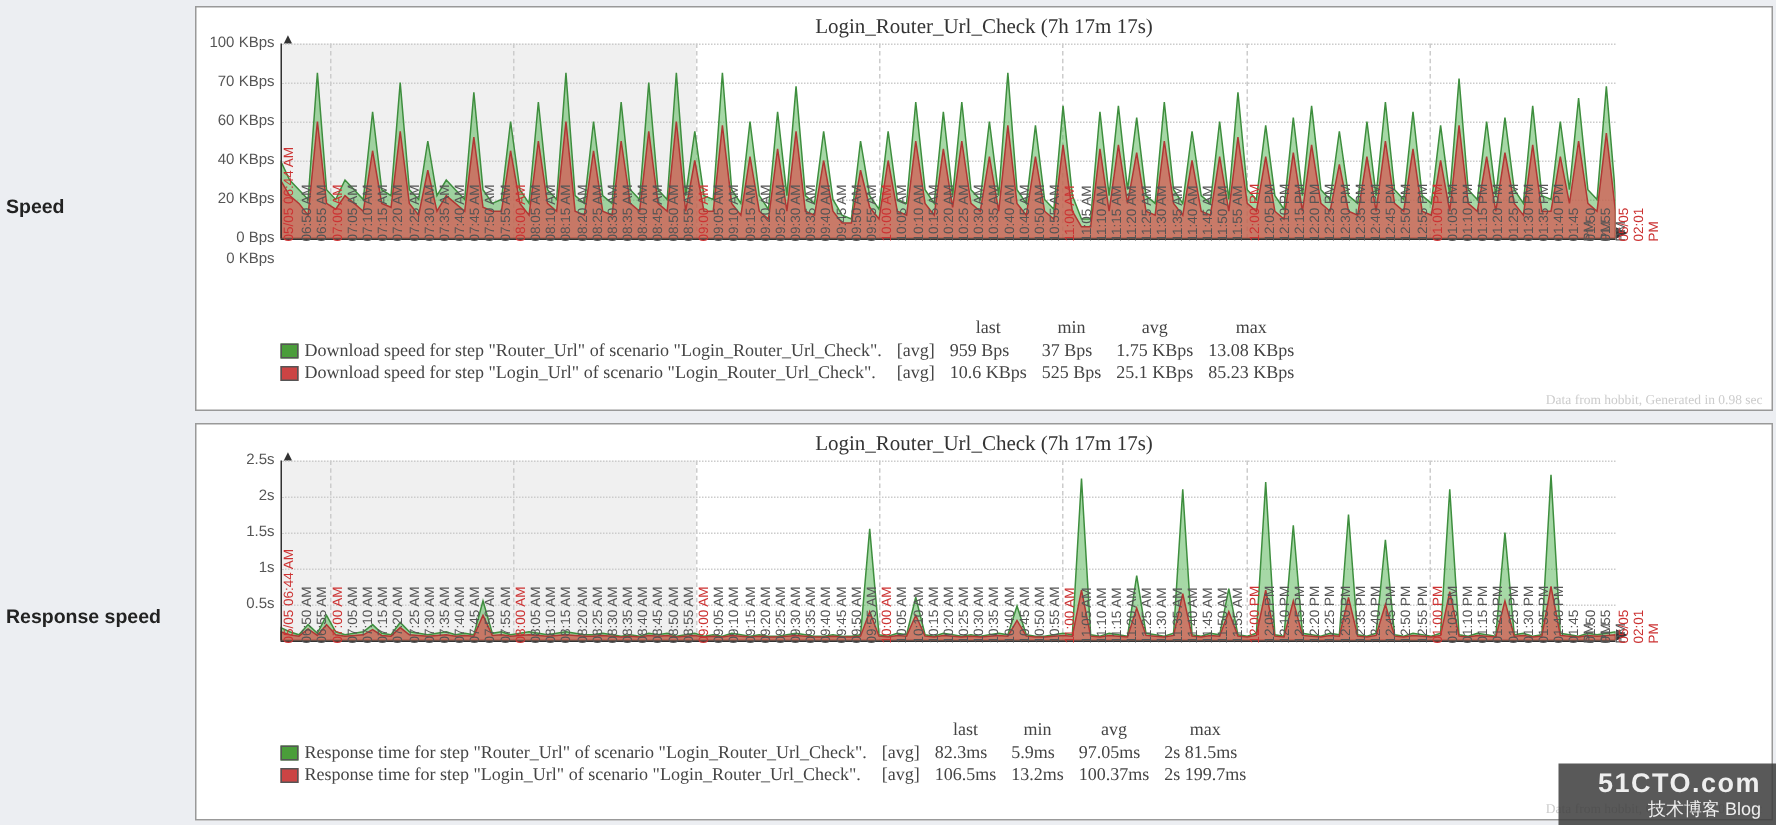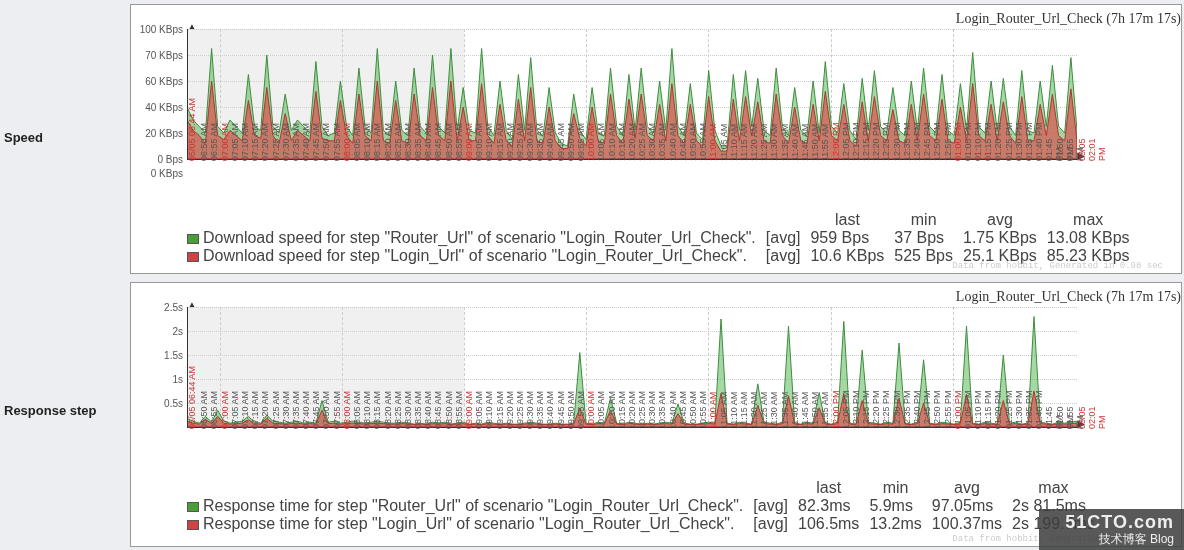--- a/index.html
+++ b/index.html
@@ -2,42 +2,42 @@
 <html><head>
 <meta charset="utf-8">
 <style>
   * { box-sizing: border-box; margin: 0; padding: 0; }
   body { background: #eceef2; font-family: Arial, sans-serif; font-size: 11px; color: #333; width: 1184px; height: 550px; position: relative; overflow: hidden; }
   .row { display: flex; align-items: center; }
   .row-label { width: 130px; font-weight: bold; font-size: 13px; color: #222; padding-left: 4px; }
   .panel { border: 1px solid #999; background: #fff; position: relative; }
   .panel.top { width: 1052px; height: 270px; margin-top: 4px; }
   .panel.bot { width: 1052px; height: 265px; margin-top: 8px; }
-  .ptitle { text-align: right; font-family: "Times New Roman", serif; font-size: 14px; padding: 6px 0 2px; }
+  .ptitle { text-align: center; font-family: "Times New Roman", serif; font-size: 14px; padding: 6px 0 2px; }
   .chart-area { position: relative; margin-left: 56px; width: 890px; }
   .chart-area.speed { height: 130px; }
   .chart-area.resp { height: 120px; }
   .y-arrow { position: absolute; left: 0; top: -8px; font-size: 10px; }
   .x-arrow { position: absolute; right: -8px; bottom: -2px; font-size: 10px; }
   .grey-zone { position: absolute; left: 0; top: 0; bottom: 0; background: #eee; opacity: 0.9; }
   .grid-v { position: absolute; top: 0; bottom: 0; border-left: 1px dashed #ccc; }
   .grid-h { position: absolute; left: 0; right: 0; border-top: 1px dotted #ccc; }
   .ylab { position: absolute; right: 100%; margin-right: 4px; font-size: 10px; color: #555; white-space: nowrap; transform: translateY(-50%); }
   svg.plot { position: absolute; left: 0; top: 0; width: 100%; height: 100%; }
   .xlabels { position: relative; margin-left: 56px; width: 890px; height: 48px; }
   .xlab { position: absolute; top: 2px; font-size: 9px; color: #555; transform: rotate(-90deg); transform-origin: left top; }
   .xlab.red { color: #c33; }
-  .legend { margin: 4px 0 0 56px; font-family: Liberation Sans, sans-serif; font-size: 16px; color: #444; }
+  .legend { margin: 4px 0 0 56px; font-family: Liberation Serif, serif; font-size: 12px; color: #444; }
   .legend table { border-collapse: collapse; }
   .legend td { padding: 0 10px 0 0; }
   .legend .hdr td { text-align: center; font-style: normal; }
   .sw { display: inline-block; width: 12px; height: 10px; border: 1px solid #555; vertical-align: middle; margin-right: 4px; }
   .sw.g { background: #4a9e3a; }
   .sw.r { background: #c44; }
-  .watermark { position: absolute; right: 18px; bottom: 2px; font-size: 9px; color: #ccc; font-family: Liberation Mono, monospace; }
+  .watermark { position: absolute; right: 6px; bottom: 2px; font-size: 9px; color: #ccc; font-family: Liberation Serif, serif; }
   .brand { position: absolute; right: 0; bottom: 0; background: rgba(60,60,60,0.85); color: #eee; padding: 4px 10px; font-family: Arial; text-align: right; line-height: 1.1; }
   .brand .b1 { font-size: 18px; font-weight: bold; letter-spacing: 1px; margin-left: 16px; }
   .brand .b2 { font-size: 12px; }
 </style>
 </head>
 <body>
 
 <div class="row">
   <div class="row-label">Speed</div>
   <div class="panel top">
@@ -191,21 +191,21 @@
           <td>85.23 KBps</td>
         </tr>
       </tbody>
         </table>
     </div>
     <div class="watermark">Data from hobbit, Generated in 0.98 sec</div>
   </div>
 </div>
 
 <div class="row">
-  <div class="row-label">Response step</div>
+  <div class="row-label">Response speed</div>
   <div class="panel bot">
     <div class="ptitle">Login_Router_Url_Check (7h 17m 17s)</div>
     <div class="chart-area resp" id="chart1">
       <span class="y-arrow">▲</span>
       <span class="x-arrow">▶</span>
     <div class="grey-zone" style="width: 276.979px;"></div>
         <div class="grid-h" style="top: 96px;"></div>
         <div class="ylab" style="top: 96px;">0.5s</div>
         <div class="grid-h" style="top: 72px;"></div>
         <div class="ylab" style="top: 72px;">1s</div>

